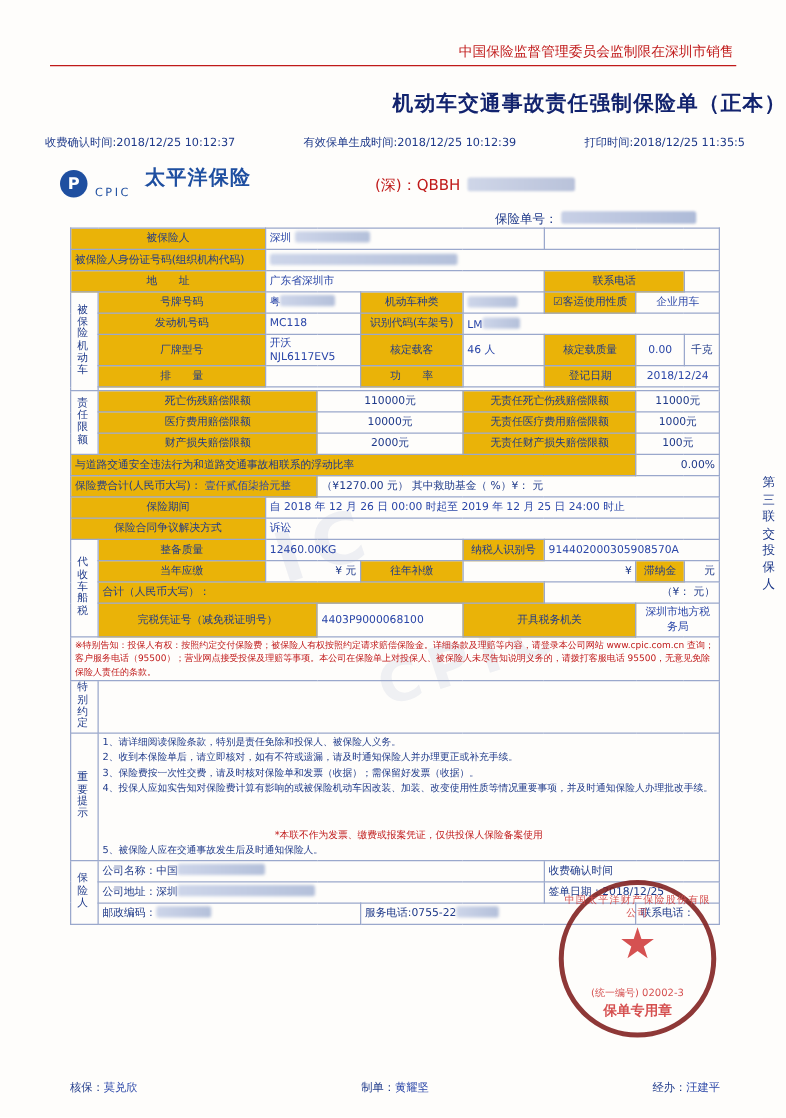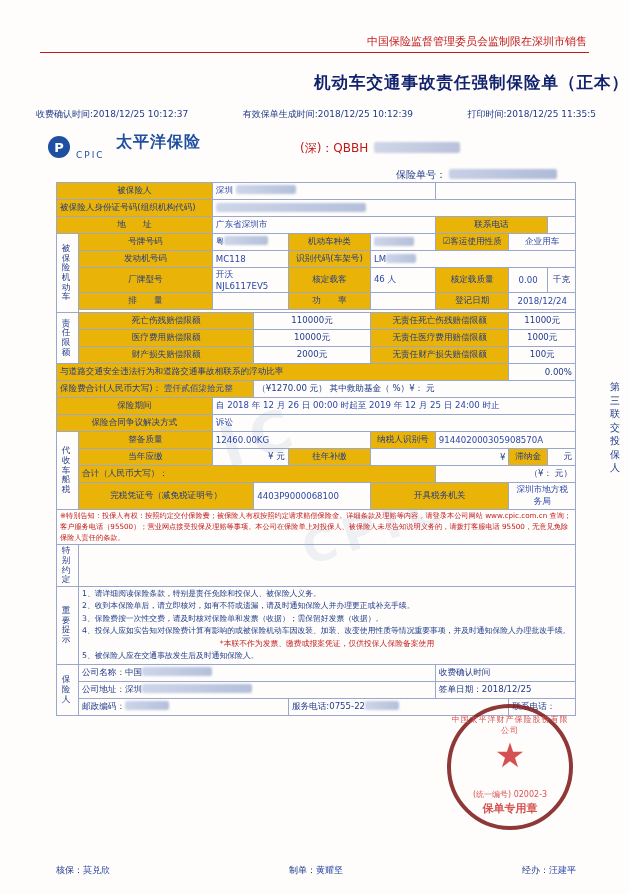--- a/index.html
+++ b/index.html
@@ -24,21 +24,21 @@
   table.main td{border:1px solid #9aa8cc;padding:1px 3px;height:14px;vertical-align:middle;}
   .lbl{background:#eab308;white-space:nowrap;}
   .vtxt{letter-spacing:3px;text-align:center;width:15px;padding:0;font-size:8.6px;line-height:1.12;}
   .ctr{text-align:center;}
   .rt{text-align:right;margin-top:48px;}
   .blurbox{display:inline-block;height:9px;background:linear-gradient(90deg,#cdd5e9,#b4c0da);border-radius:2px;filter:blur(1.1px);vertical-align:-1px;}
   .hand{color:#2a46a8;}
   .notice{font-size:7.2px;color:#c01a1a;line-height:1.5;padding:3px 5px;margin-left:48px;}
   .specbox{height:96px;}
   .tips{font-size:7.8px;line-height:1.6;padding:3px 5px;}
-  .tips .warn{color:#c01a1a;}
+  .tips .warn{color:#c01a1a;margin-top:24px;}
   .footer-cells td{height:17px;}
   .bottom{position:absolute;left:56px;top:864px;width:520px;display:flex;justify-content:space-between;font-size:9px;color:#1f3a8a;}
   .stamp{position:absolute;right:56px;bottom:64px;width:118px;height:118px;border:4px solid #7f1d1d;border-radius:50%;color:#d03a3a;opacity:.88;}
   .stamp .star{position:absolute;left:50%;top:30px;transform:translateX(-50%);font-size:34px;color:#d03a3a;line-height:1;}
   .stamp .t1{position:absolute;left:0;top:6px;width:100%;text-align:center;font-size:8px;letter-spacing:1px;}
   .stamp .t2{position:absolute;left:0;bottom:26px;width:100%;text-align:center;font-size:8px;}
   .stamp .t3{position:absolute;left:0;bottom:10px;width:100%;text-align:center;font-size:11px;font-weight:bold;}
   .wm{position:absolute;left:120px;top:420px;font-size:56px;color:rgba(180,190,215,.22);transform:rotate(-18deg);font-weight:bold;letter-spacing:10px;pointer-events:none;}
   .wm2{position:absolute;left:300px;top:500px;font-size:46px;color:rgba(180,190,215,.2);transform:rotate(-18deg);font-weight:bold;letter-spacing:8px;pointer-events:none;}
 </style>

